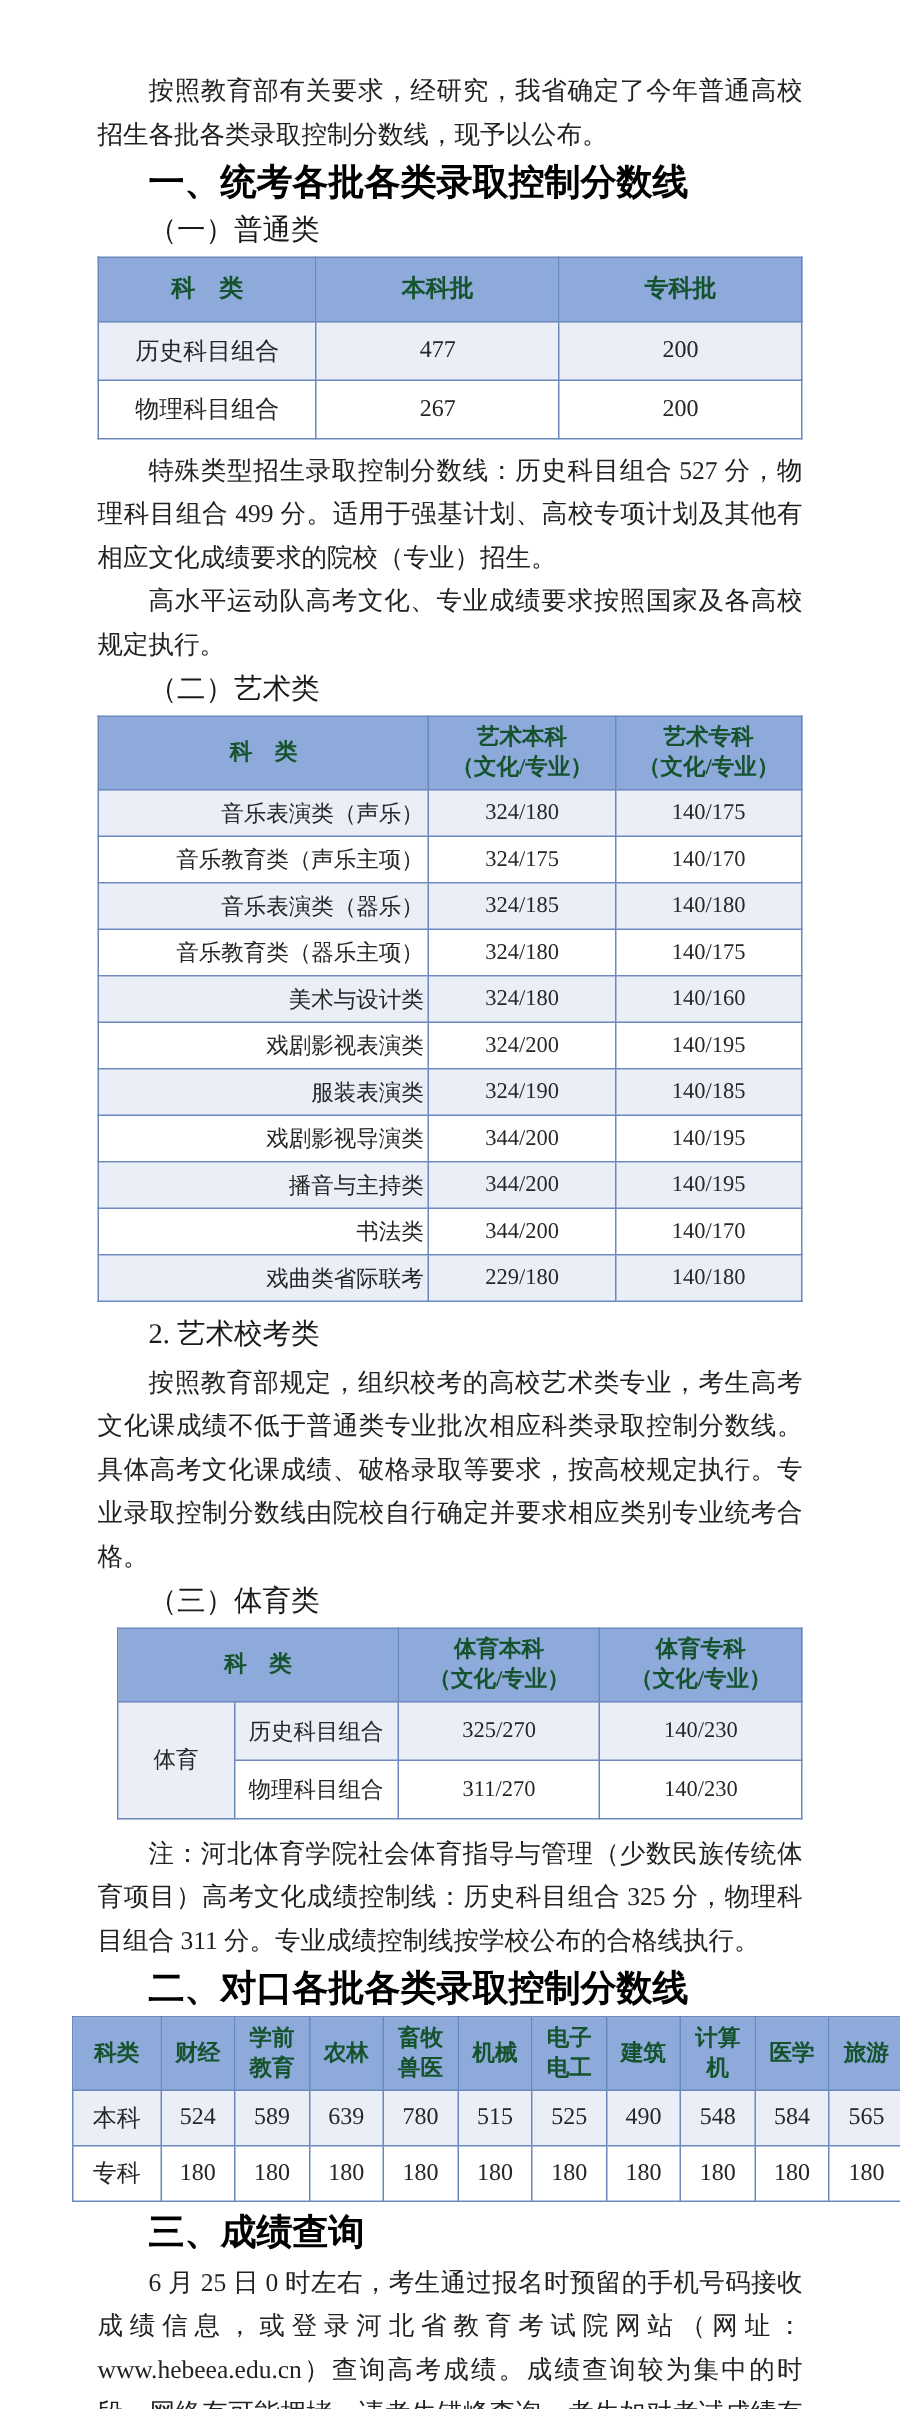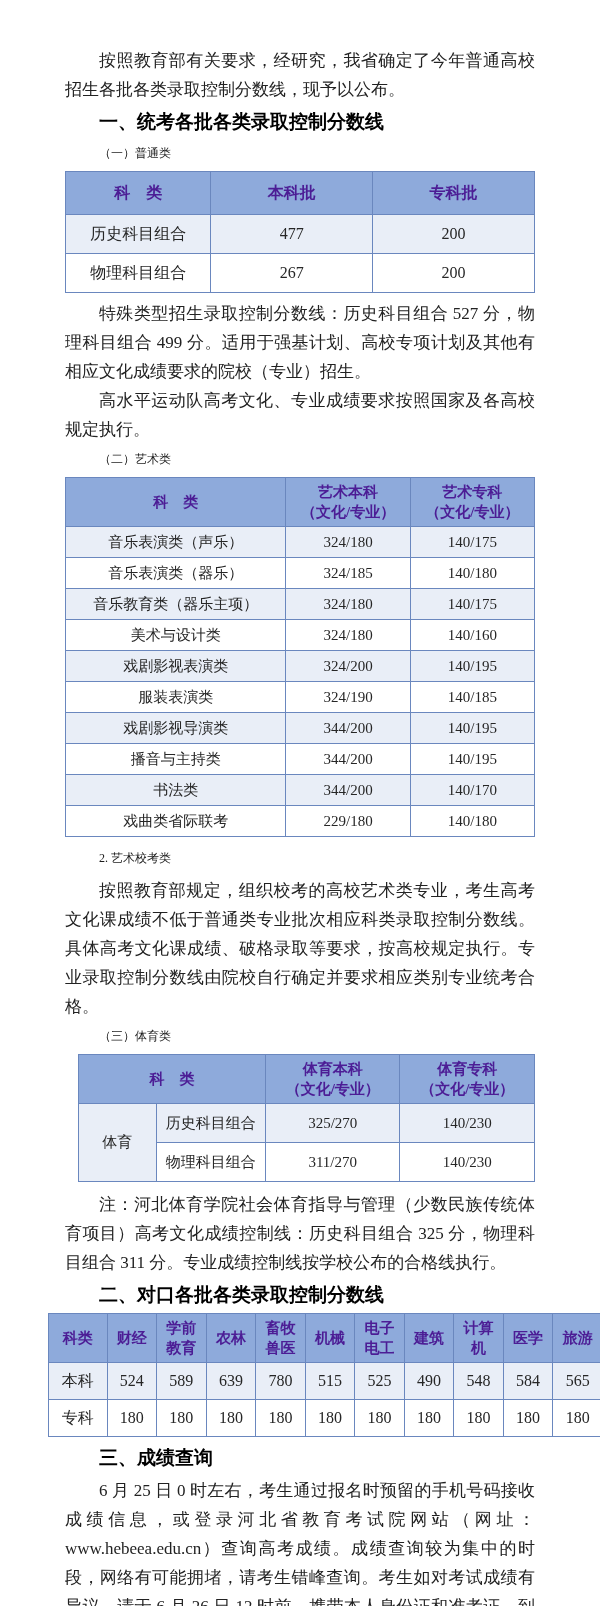--- a/index.html
+++ b/index.html
@@ -14,50 +14,50 @@
     width:600px; min-height:1606px;
     padding:46px 65px 30px 65px;
   }
   .para {
     font-size:17px; line-height:29px;
     text-align:justify; text-indent:2em;
     margin:0; color:#222;
   }
   .h-num {
     font-family:"Liberation Sans", sans-serif;
-    font-weight:700; font-size:19px; line-height:26px;
+    font-weight:700; font-size:24px; line-height:26px;
     color:#000; padding-left:34px; margin:5px 0 5px 0;
   }
   .h-sub {
-    font-size:12px; line-height:27px;
+    font-size:19px; line-height:27px;
     padding-left:34px; margin:2px 0 4px 0; color:#1a1a1a;
   }
   table {
     border-collapse:collapse;
     font-family:"Liberation Serif", serif;
     color:#262626;
   }
   th, td { border:1px solid #6A87BE; text-align:center; padding:2px 3px; }
   th {
-    background:#8EAADB; color:#4c1d95;
+    background:#8EAADB; color:#14532d;
     font-weight:700; white-space:pre-line; line-height:20px;
   }
   tbody tr:nth-child(odd) td { background:#E9EEF7; }
   tbody tr:nth-child(even) td { background:#ffffff; }
 
   .t-general { width:470px; font-size:16px; margin:3px 0 6px 0; }
   .t-general th { height:38px; }
   .t-general td { height:34px; }
   .t-general th:nth-child(1) { width:31%; }
 
   .t-art { width:470px; font-size:15px; margin:3px 0 8px 0; }
   .t-art th { height:44px; }
   .t-art td { height:26px; }
   .t-art th:nth-child(1) { width:47%; }
-  .t-art td:first-child { text-align:center; }
+  .t-art td:first-child { text-align:right; }
 
   .t-sports { width:457px; font-size:15px; margin:3px 0 8px 13px; }
   .t-sports th { height:44px; }
   .t-sports td { height:34px; }
   .t-sports td.group { background:#E9EEF7; }
 
   .t-duikou { width:555px; font-size:15px; margin:4px 0 8px -17px; }
   .t-duikou th { height:44px; padding:2px 1px; }
   .t-duikou td { height:32px; font-size:16px; }
 </style>
@@ -106,20 +106,25 @@
 （文化/专业）</th>
           <th>艺术专科
 （文化/专业）</th>
         </tr>
     </thead>
     <tbody>
         <tr>
           <td>音乐表演类（声乐）</td>
           <td>324/180</td>
           <td>140/175</td>
+        </tr>
+        <tr>
+          <td>音乐教育类（声乐主项）</td>
+          <td>324/175</td>
+          <td>140/170</td>
         </tr>
         <tr>
           <td>音乐表演类（器乐）</td>
           <td>324/185</td>
           <td>140/180</td>
         </tr>
         <tr>
           <td>音乐教育类（器乐主项）</td>
           <td>324/180</td>
           <td>140/175</td>

